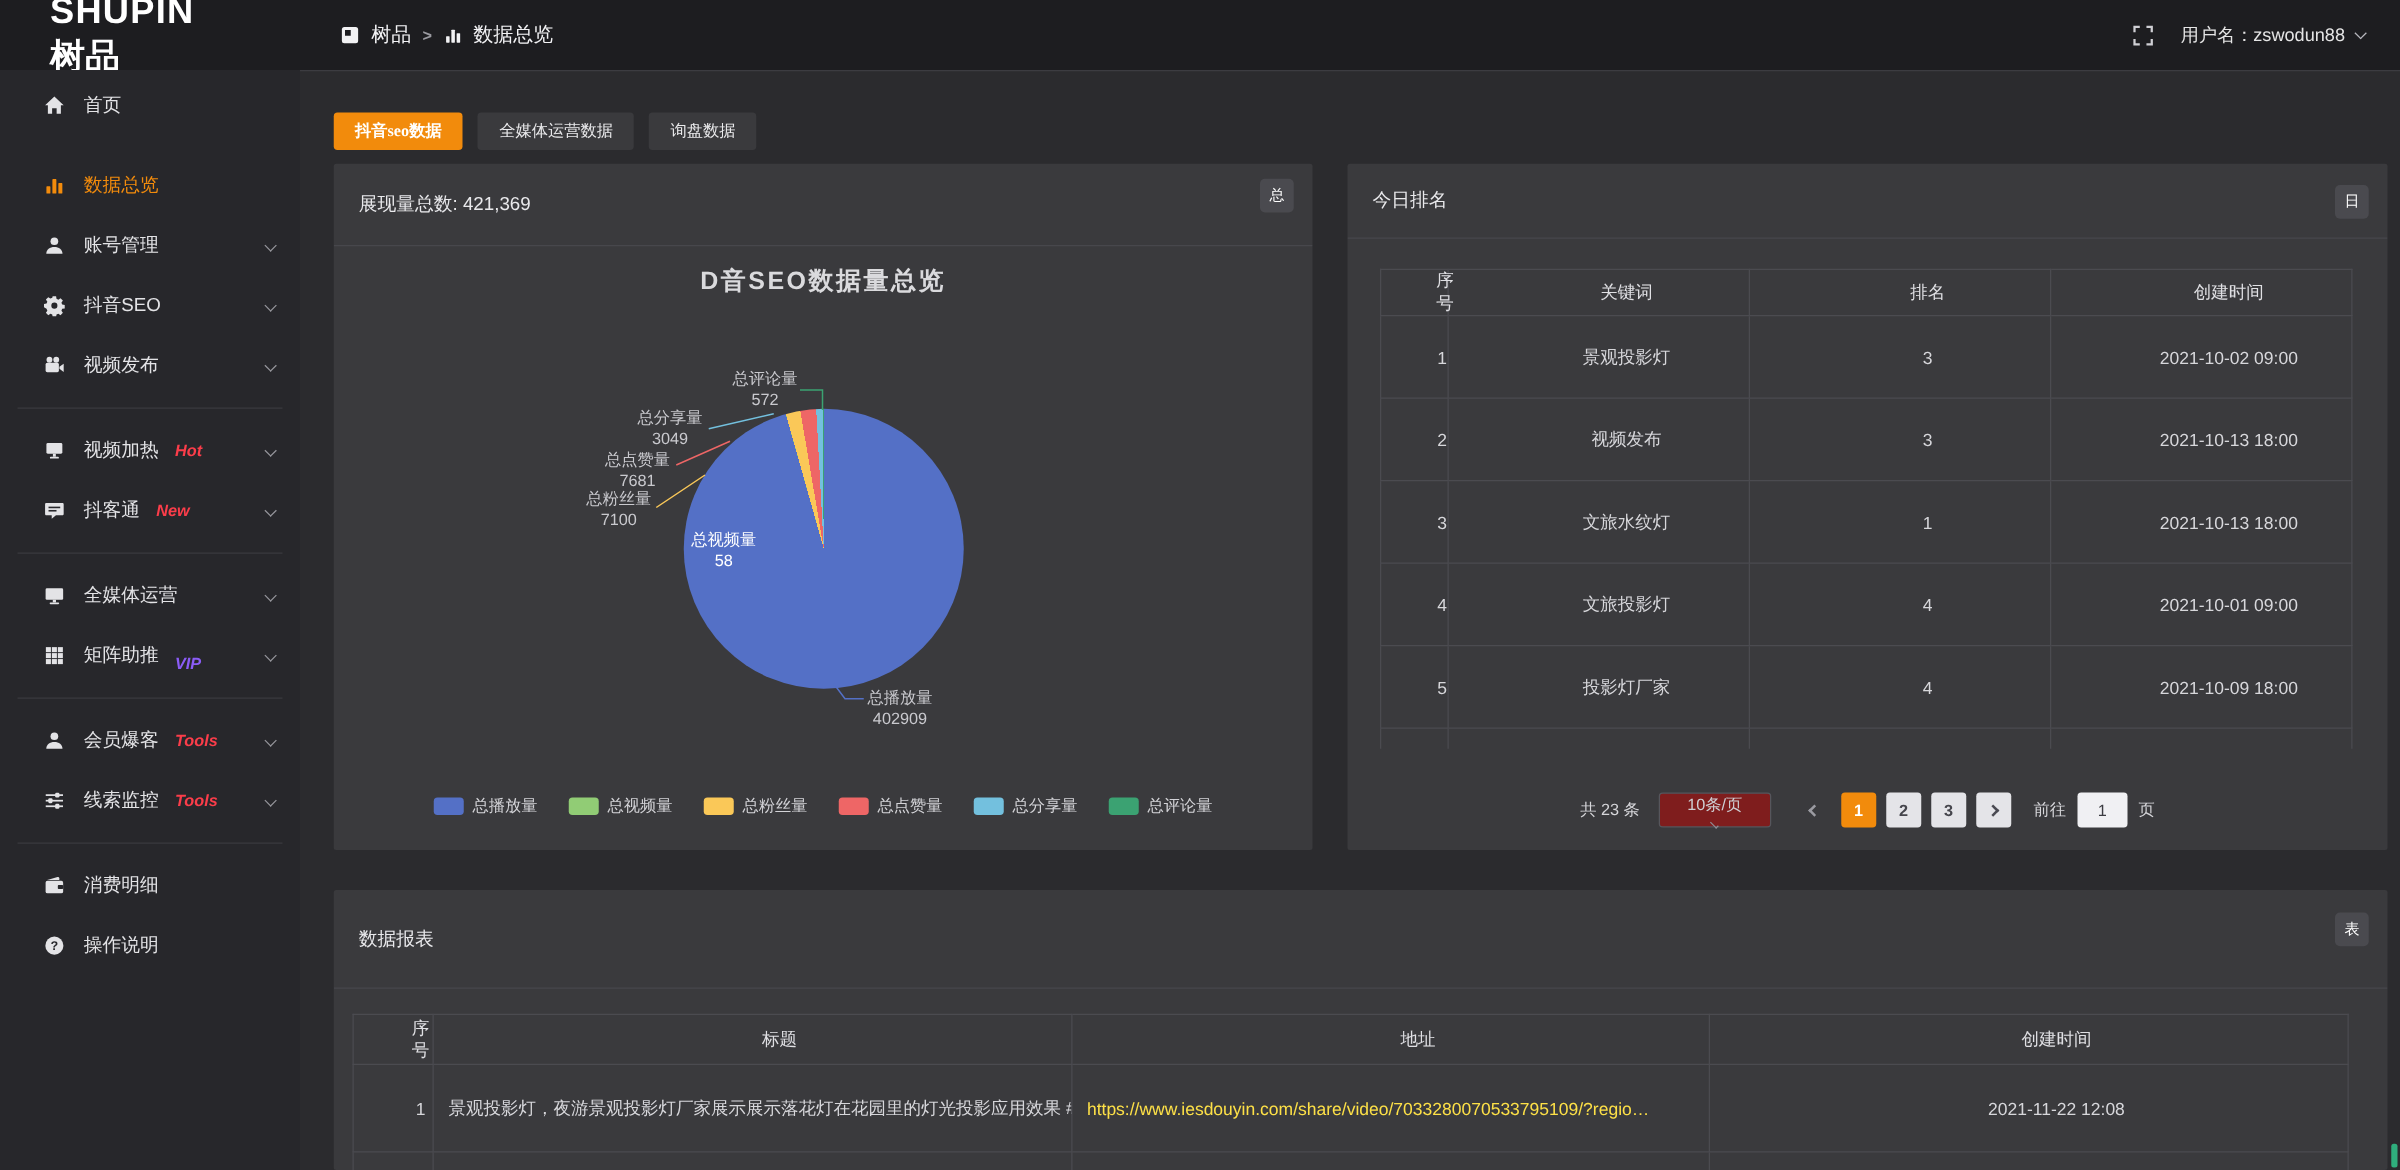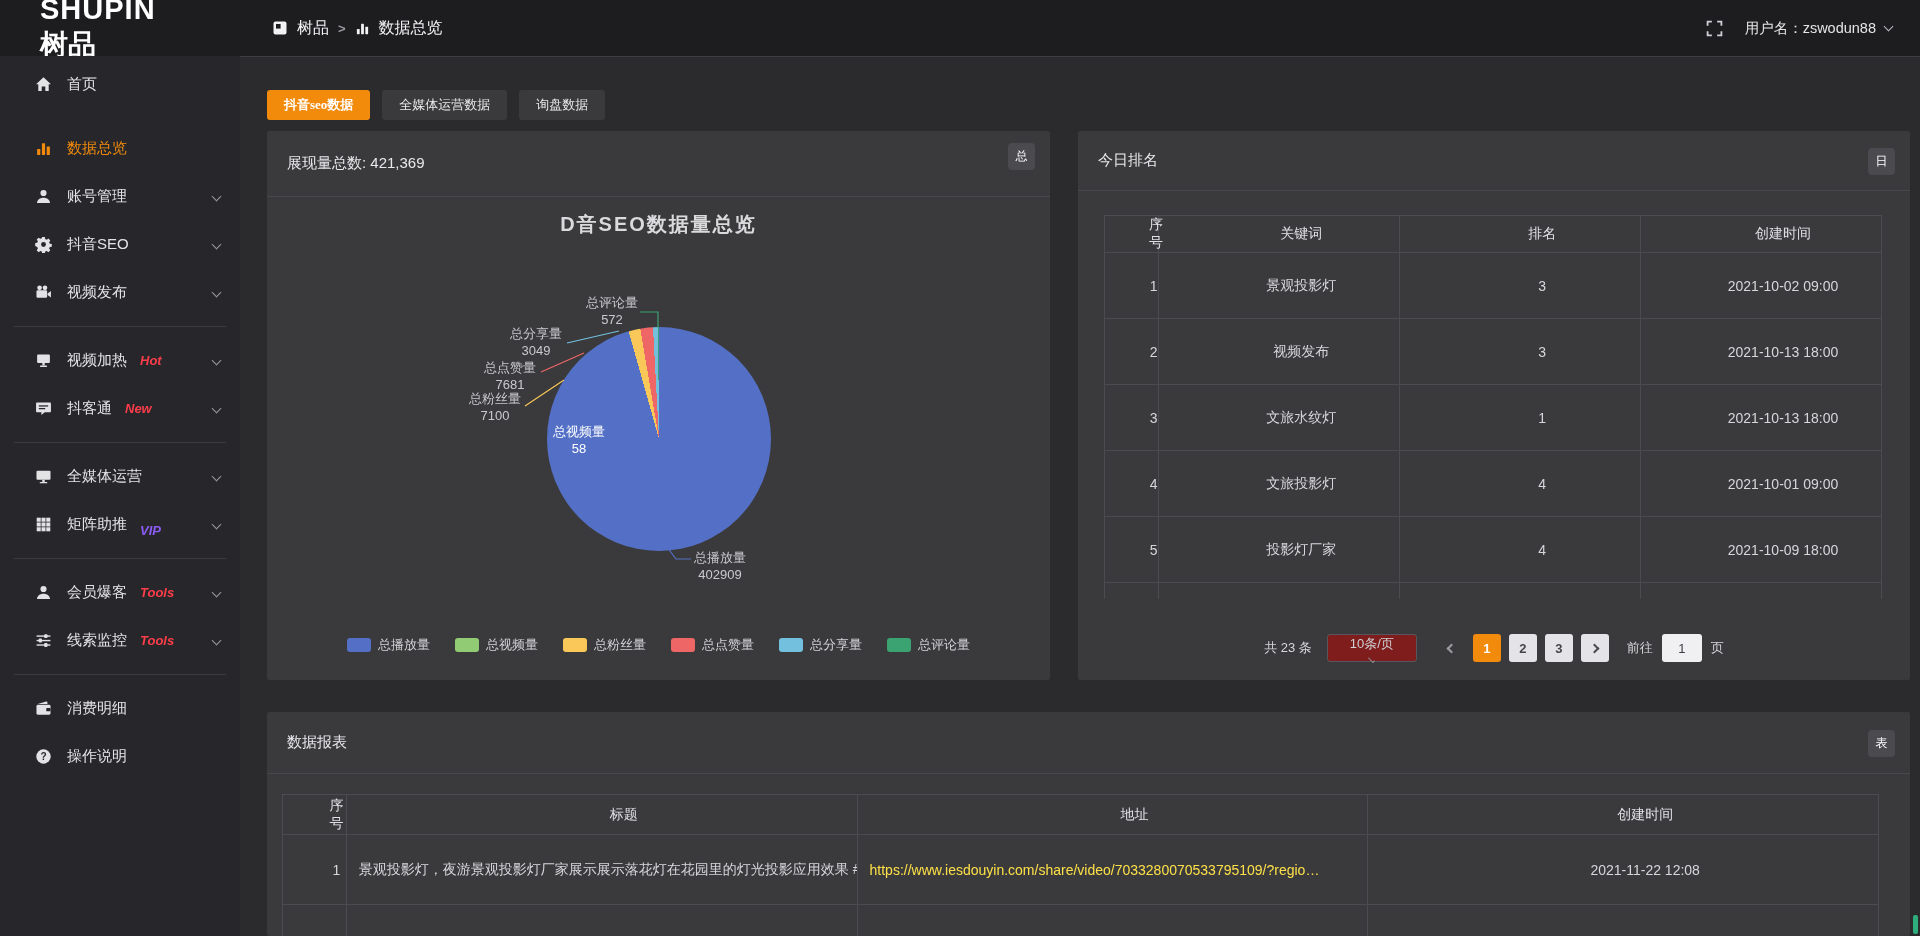--- a/index.html
+++ b/index.html
@@ -40,21 +40,21 @@
   .tab { height:30px; padding:0 17px; display:flex; align-items:center; font-size:13px; color:#eaeaec; background:#3a3a3d; border:none; border-radius:3px; cursor:pointer; font-family:inherit; }
   .tab.active { background:#f28b0c; color:#fff; font-weight:bold;font-family:Liberation Serif, serif; }
   
   .panel { position:absolute; background:#3a3a3d; border-radius:2px; overflow:hidden; }
   .p-overview { left:267px; top:131px; width:783px; height:549px; }
   .p-rank { left:1078px; top:131px; width:832px; height:549px; }
   .p-report { left:267px; top:712px; width:1643px; height:224px; }
   .panel-head { display:flex; align-items:center; padding:0 20px; font-size:15px; color:#e9e9ec; border-bottom:1px solid #47474c; position:relative; }
   .p-overview .panel-head { height:66px; }
   .p-rank .panel-head { height:60px; }
-  .p-report .panel-head { height:62px; }
+  .p-report .panel-head { height:79px; }
   .corner-badge { position:absolute; right:15px; width:27px; height:27px; background:#4a4a4f; border-radius:4px; color:#fff; font-size:12px; display:flex; align-items:center; justify-content:center; cursor:pointer; }
   .p-overview .corner-badge { top:12px; }
   .p-rank .corner-badge { top:17px; }
   .p-report .corner-badge { top:18px; }
   
   .chart-wrap { position:absolute; inset:0; }
   .chart-title { position:absolute; top:80px; left:0; right:0; text-align:center; font-size:20px; font-weight:bold; color:#dadadd; letter-spacing:2px; }
   .pie { position:absolute; left:280px; top:196px; width:224px; height:224px; border-radius:50%; }
   .plabel { position:absolute; transform:translateX(-50%); text-align:center; font-size:13px; line-height:17px; color:#c9c9ce; white-space:nowrap; }
   .plabel.inside { color:#fff; }

